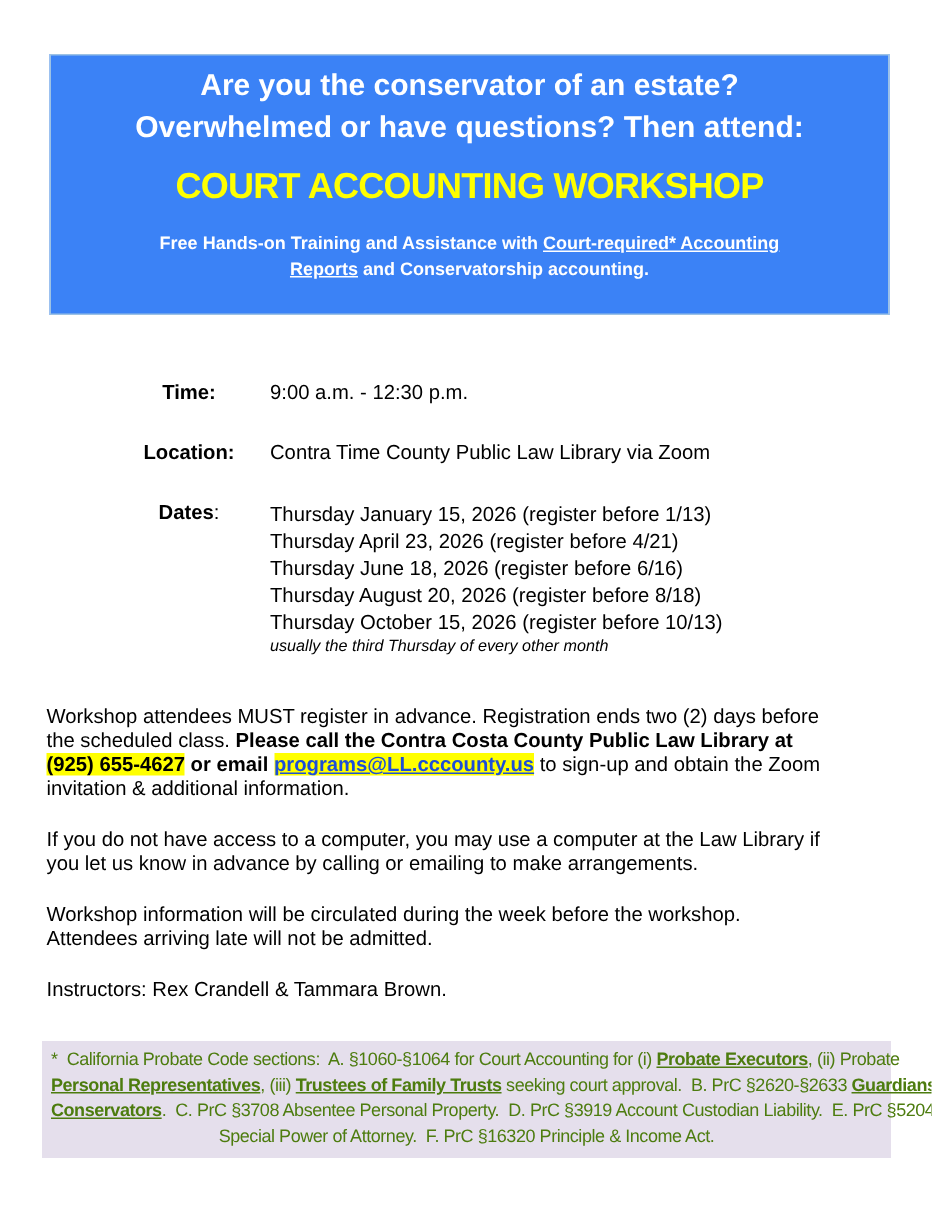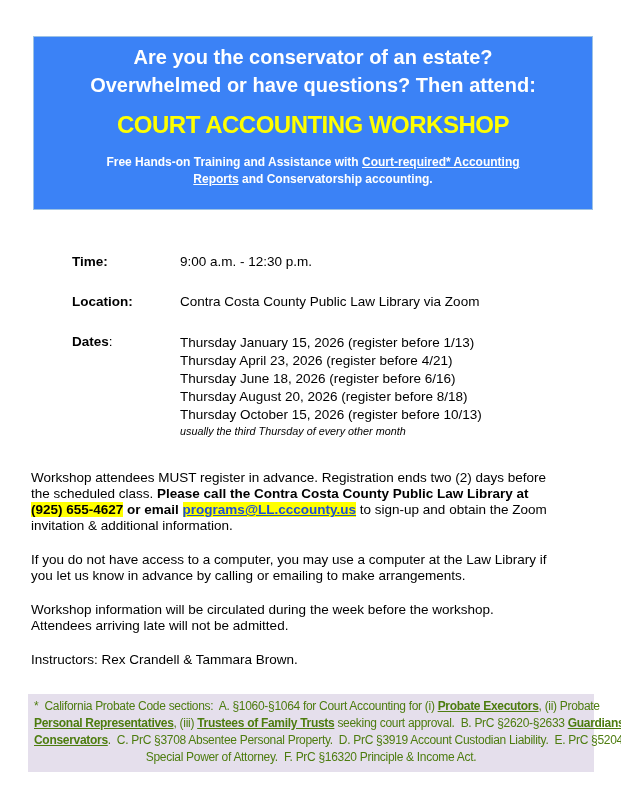--- a/index.html
+++ b/index.html
@@ -42,21 +42,21 @@
     font-weight: bold;
     font-size: 12px;
     line-height: 17px;
   }
   .u { text-decoration: underline; }
   .line { white-space: pre; }
 
   
   .schedule { margin: 44px 0 0 72px; font-size: 13.5px; }
   .srow { display: flex; margin-bottom: 24px; }
-  .srow .label { width: 108px; font-weight: bold; flex-shrink: 0; }
+  .srow .label { width: 108px; font-weight: bold; flex-shrink: 0; text-align: center; }
   .srow .label .colon { font-weight: normal; }
   .srow .value { line-height: 16px; }
   .dates-row { margin-bottom: 0; }
   .dates-row .value { line-height: 18px; }
   .dates-note {
     font-style: italic;
     font-size: 10.8px;
     line-height: 14px;
   }
 
@@ -103,21 +103,21 @@
     </div>
   </div>
 
   <div class="schedule">
     <div class="srow">
       <div class="label">Time:</div>
       <div class="value">9:00 a.m. - 12:30 p.m.</div>
     </div>
     <div class="srow">
       <div class="label">Location:</div>
-      <div class="value">Contra Costa County Public Law Library via Zoom</div>
+      <div class="value">Contra Time County Public Law Library via Zoom</div>
     </div>
     <div class="srow dates-row">
       <div class="label"><span>Dates</span><span class="colon">:</span></div>
       <div class="value">
         <div class="line">Thursday January 15, 2026 (register before 1/13)</div>
         <div class="line">Thursday April 23, 2026 (register before 4/21)</div>
         <div class="line">Thursday June 18, 2026 (register before 6/16)</div>
         <div class="line">Thursday August 20, 2026 (register before 8/18)</div>
         <div class="line">Thursday October 15, 2026 (register before 10/13)</div>
         <div class="dates-note">usually the third Thursday of every other month</div>

